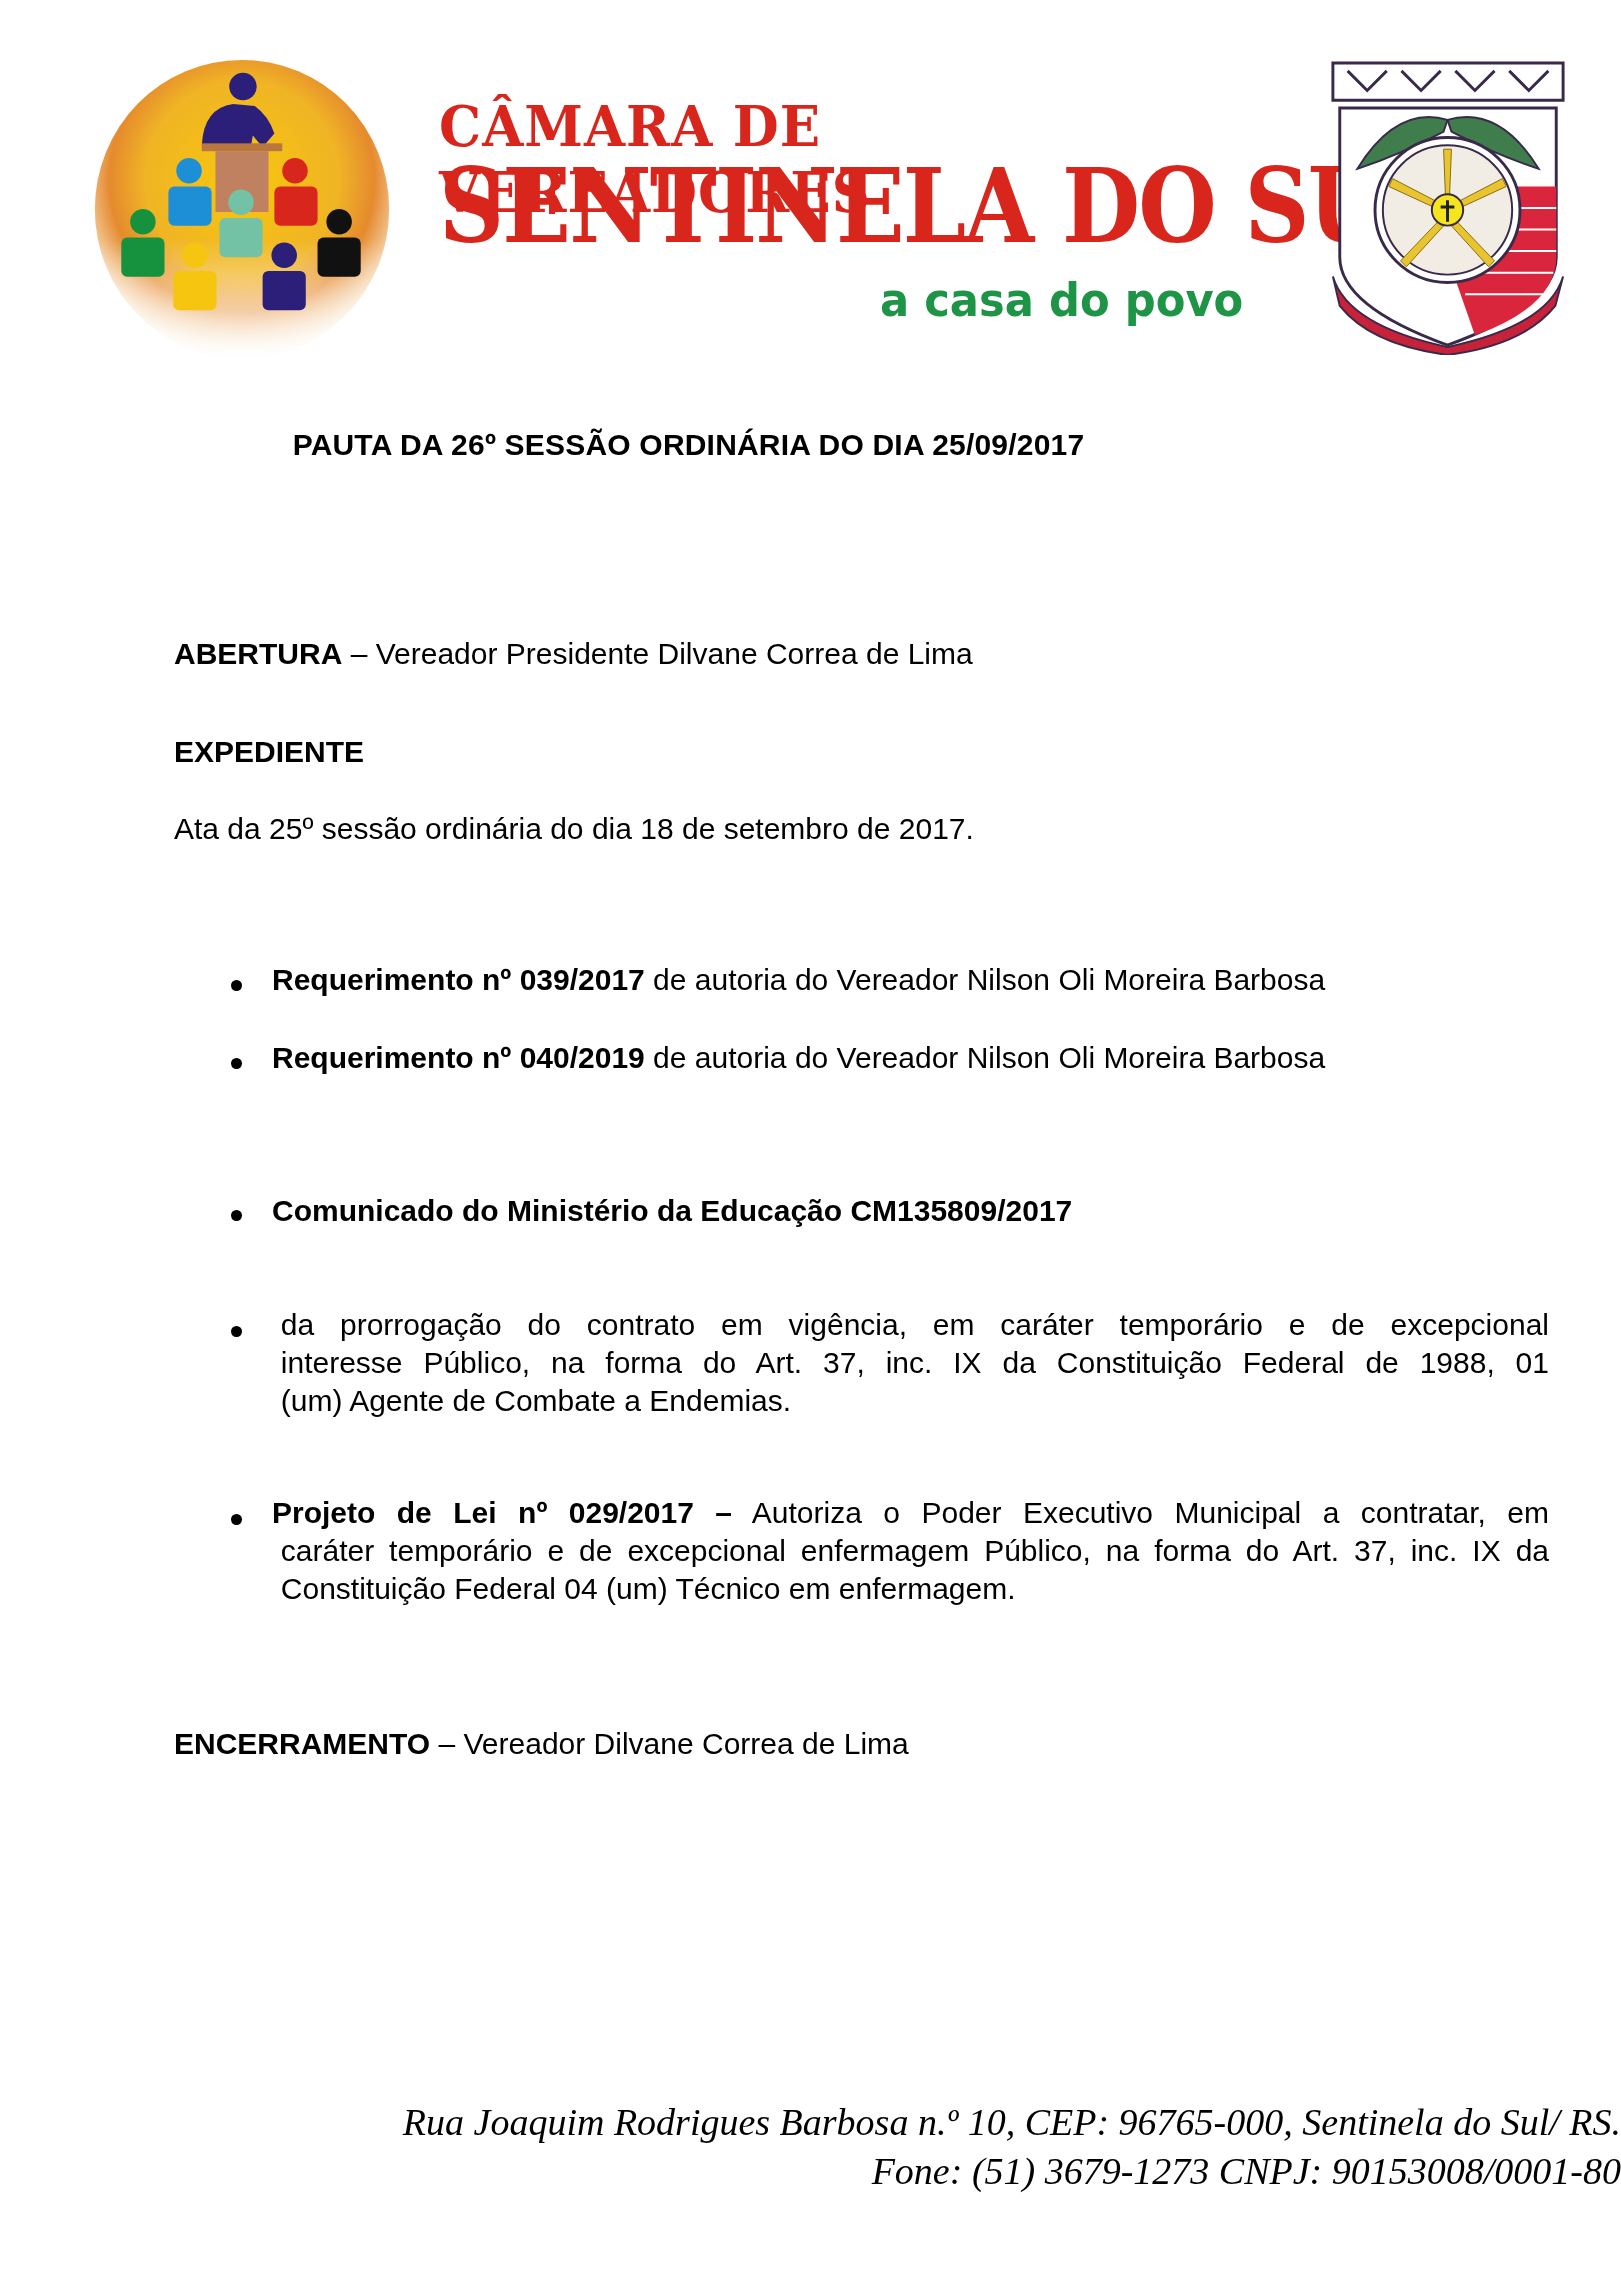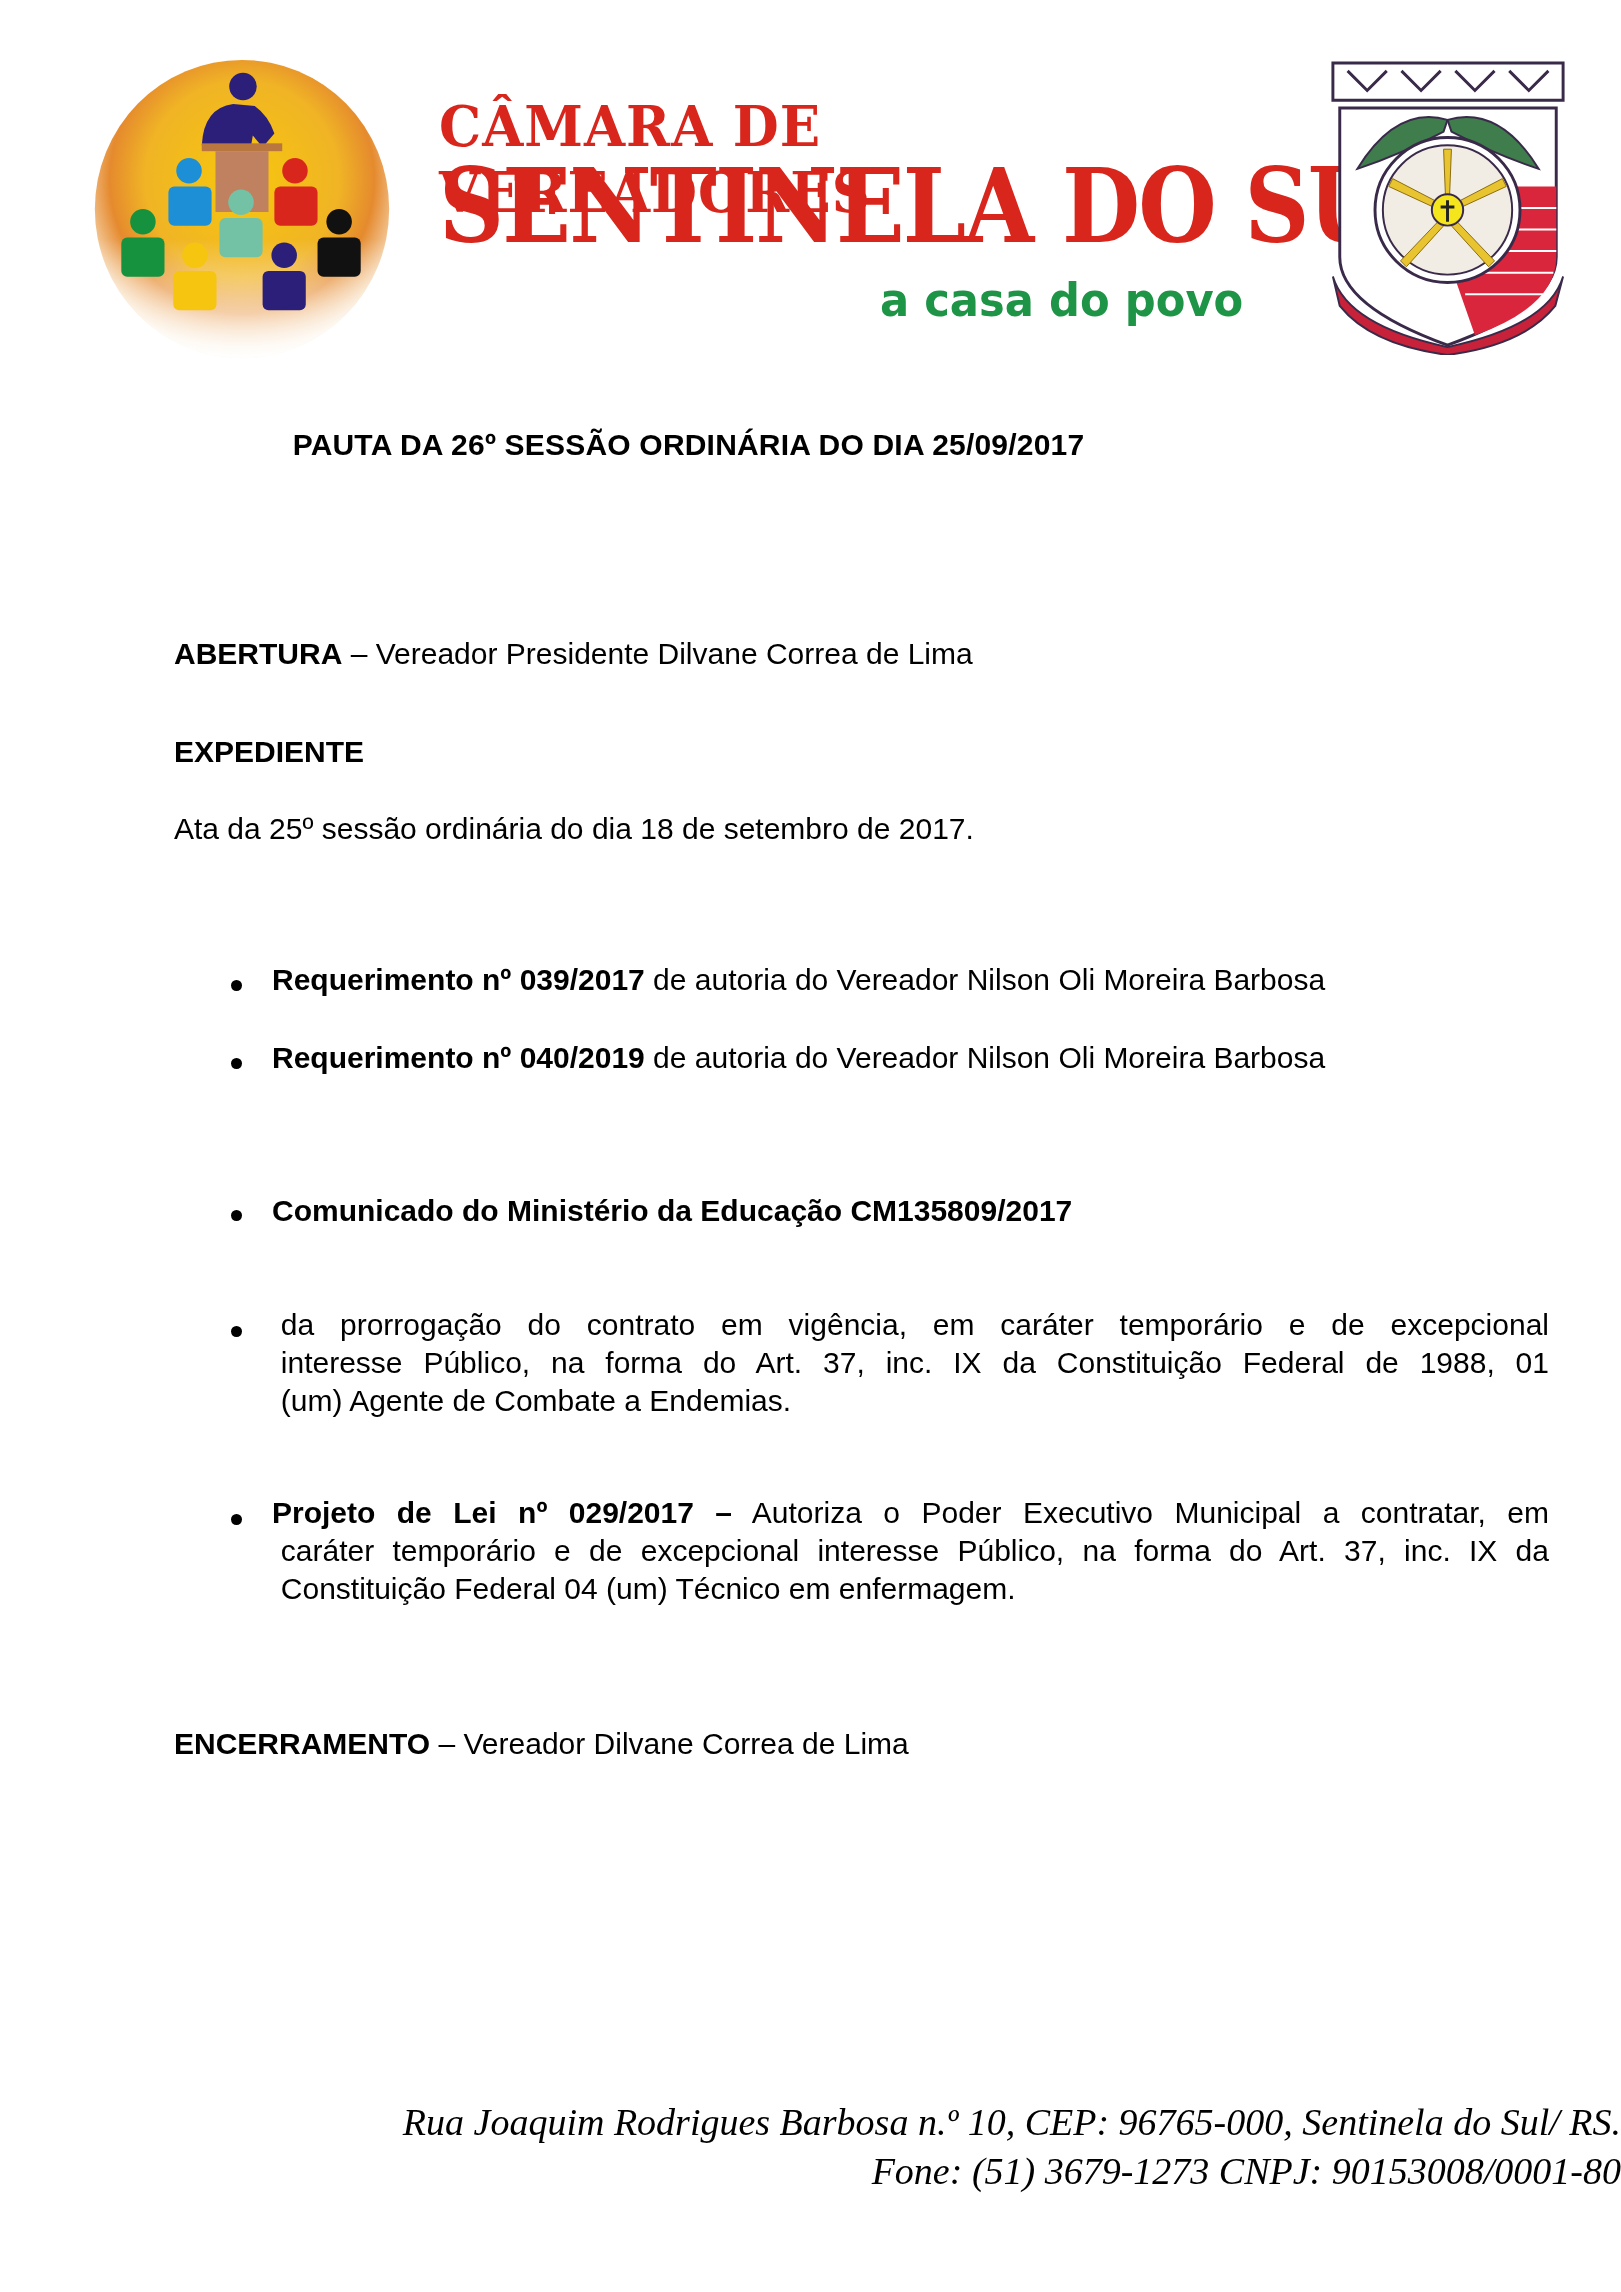--- a/index.html
+++ b/index.html
@@ -162,21 +162,21 @@
   <div class="bullet-dot" style="left:231px; top:1326px;"></div>
   <div class="para" style="top:1306px;">
     <span class="cont" style="text-align-last:justify;">da prorrogação do contrato em vigência, em caráter temporário e de excepcional</span>
     <span class="cont" style="text-align-last:justify;">interesse Público, na forma do Art. 37, inc. IX da Constituição Federal de 1988, 01</span>
     <span class="cont">(um) Agente de Combate a Endemias.</span>
   </div>
 
   <div class="bullet-dot" style="left:231px; top:1514px;"></div>
   <div class="para" style="top:1494px;">
     <span style="display:block; text-align:justify; text-align-last:justify;"><span class="b">Projeto de Lei nº 029/2017 –</span><span> Autoriza o Poder Executivo Municipal a contratar, em</span></span>
-    <span class="cont" style="text-align-last:justify;">caráter temporário e de excepcional interesse Público, na forma do Art. 37, inc. IX da</span>
+    <span class="cont" style="text-align-last:justify;">caráter temporário e de excepcional enfermagem Público, na forma do Art. 37, inc. IX da</span>
     <span class="cont">Constituição Federal 04 (um) Técnico em enfermagem.</span>
   </div>
 </div>
 
 <div class="line" style="left:174px; top:1727px;">
   <span class="b">ENCERRAMENTO</span><span> – Vereador Dilvane Correa de Lima</span>
 </div>
 
 <div class="footer-line" style="top:2100px;">Rua Joaquim Rodrigues Barbosa n.º 10, CEP: 96765-000,  Sentinela do Sul/ RS.</div>
 <div class="footer-line" style="top:2149px;">Fone: (51) 3679-1273 CNPJ: 90153008/0001-80</div>

